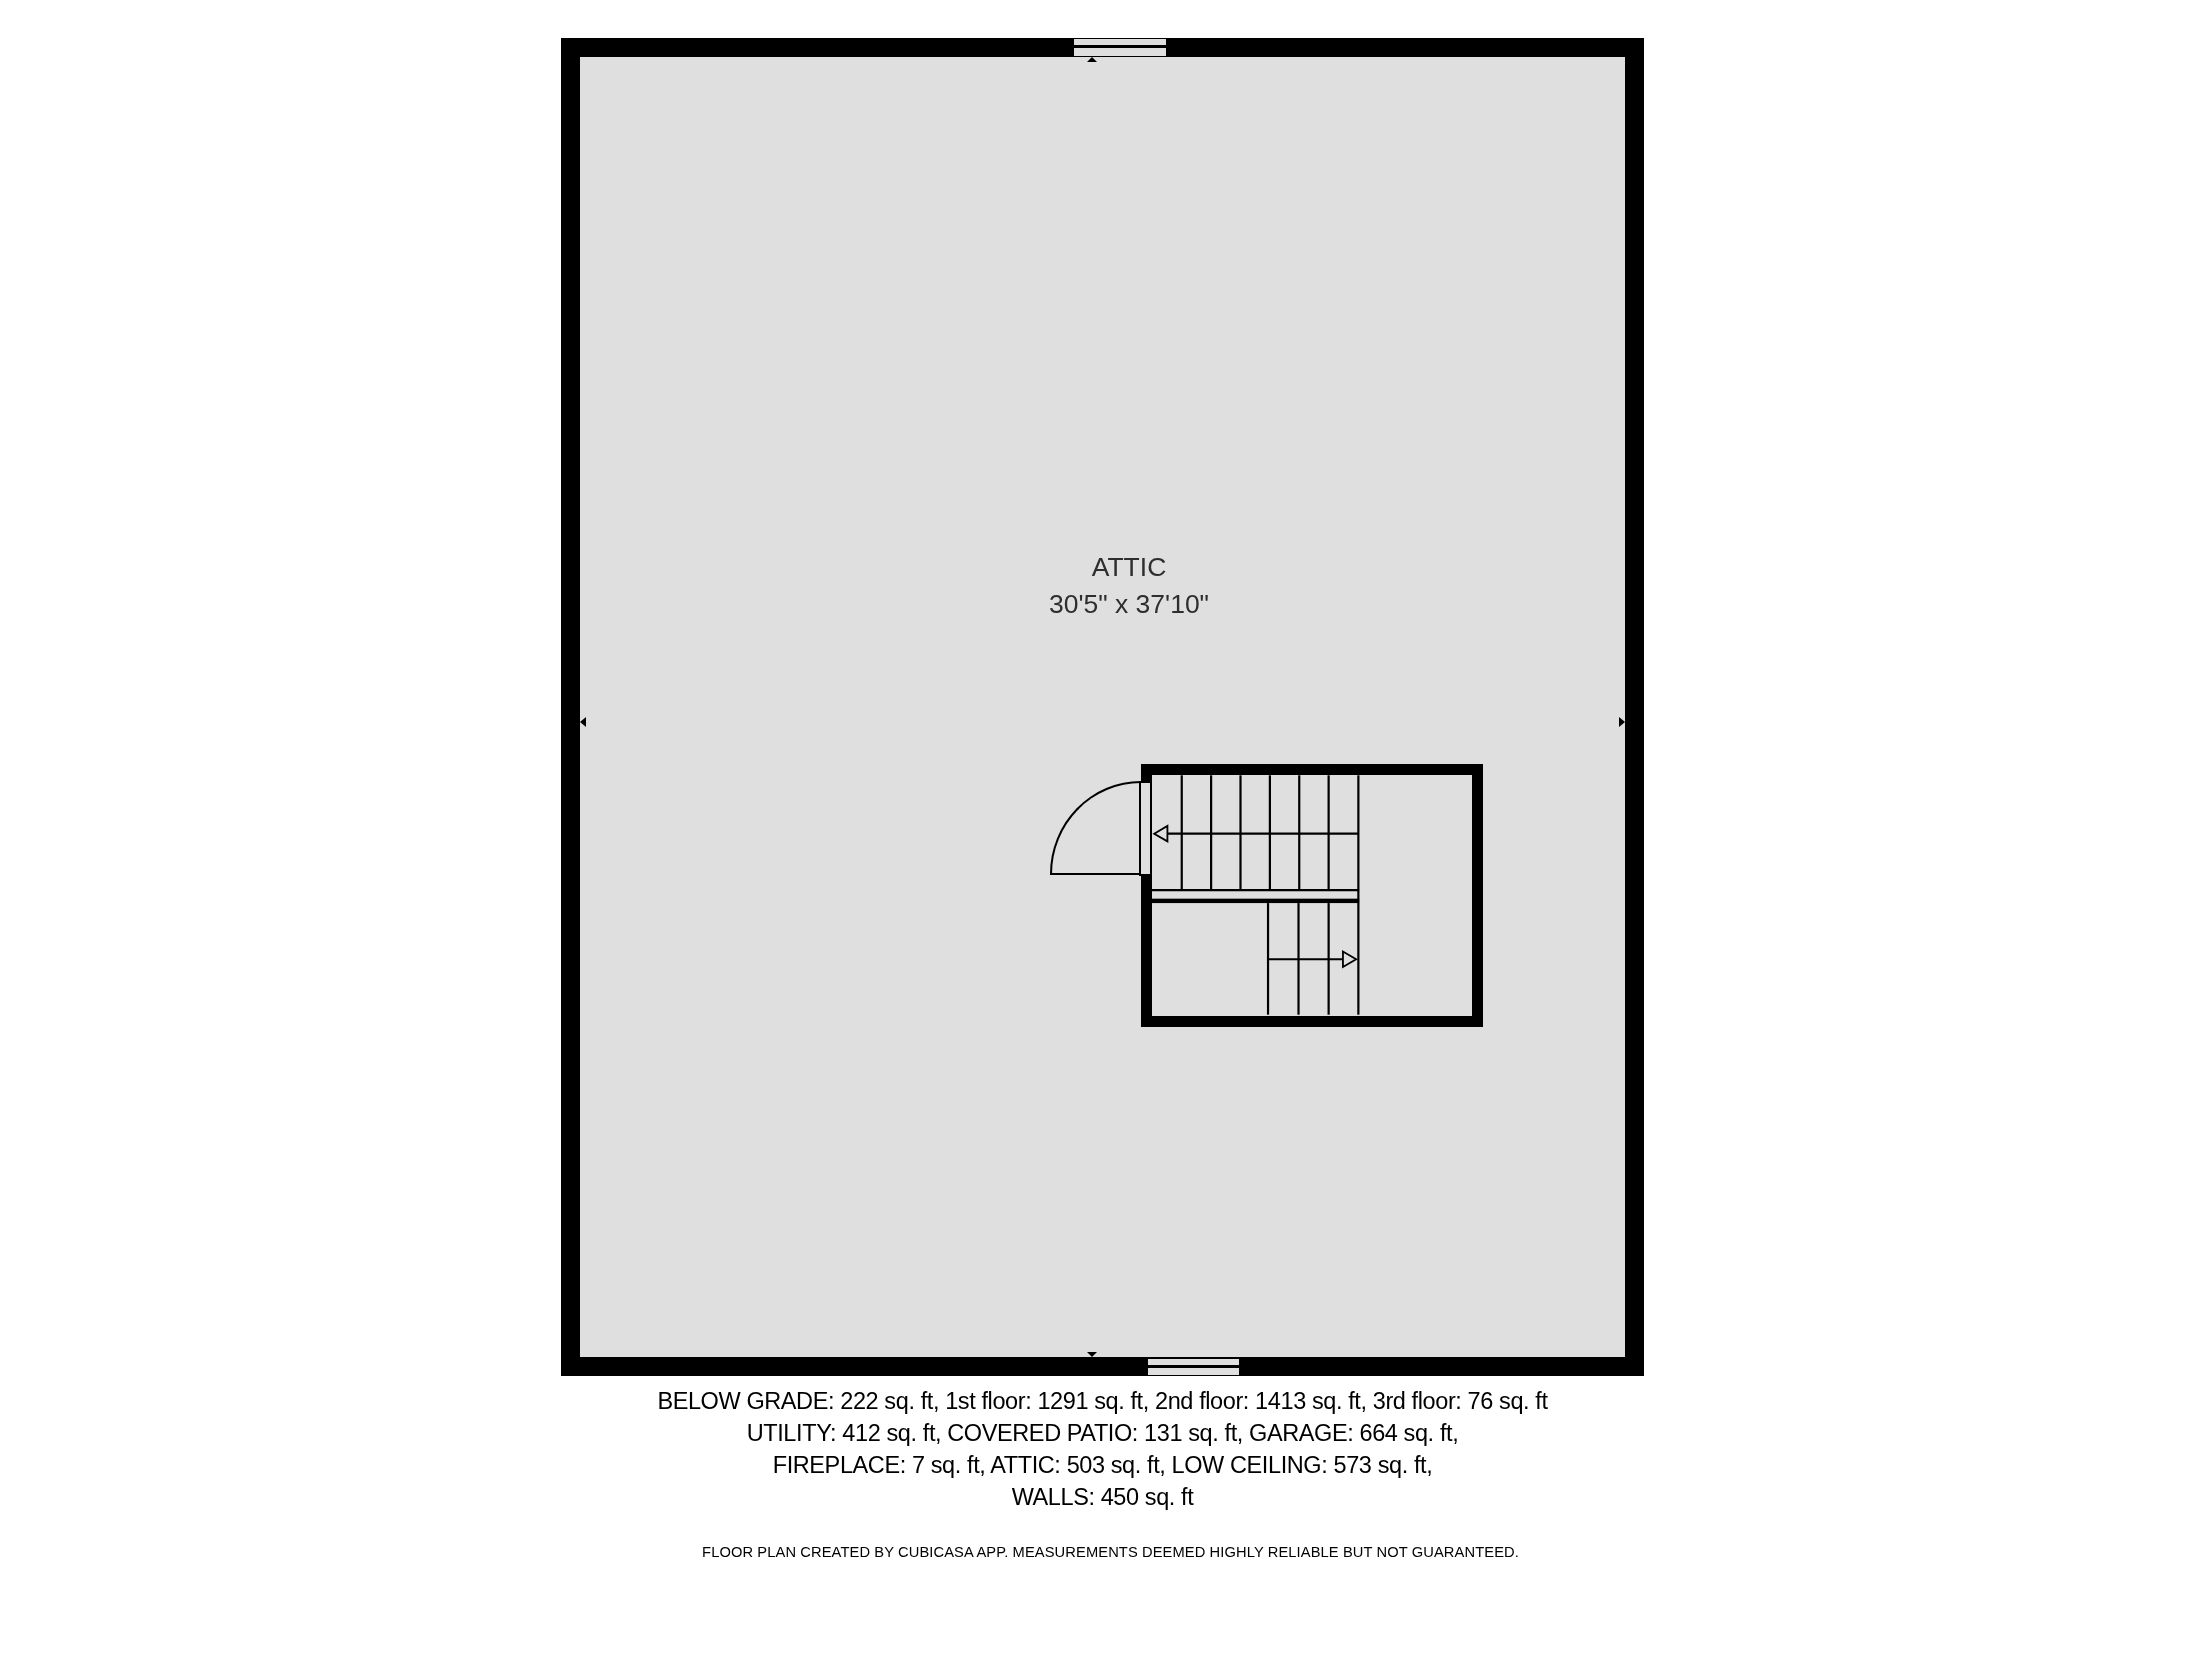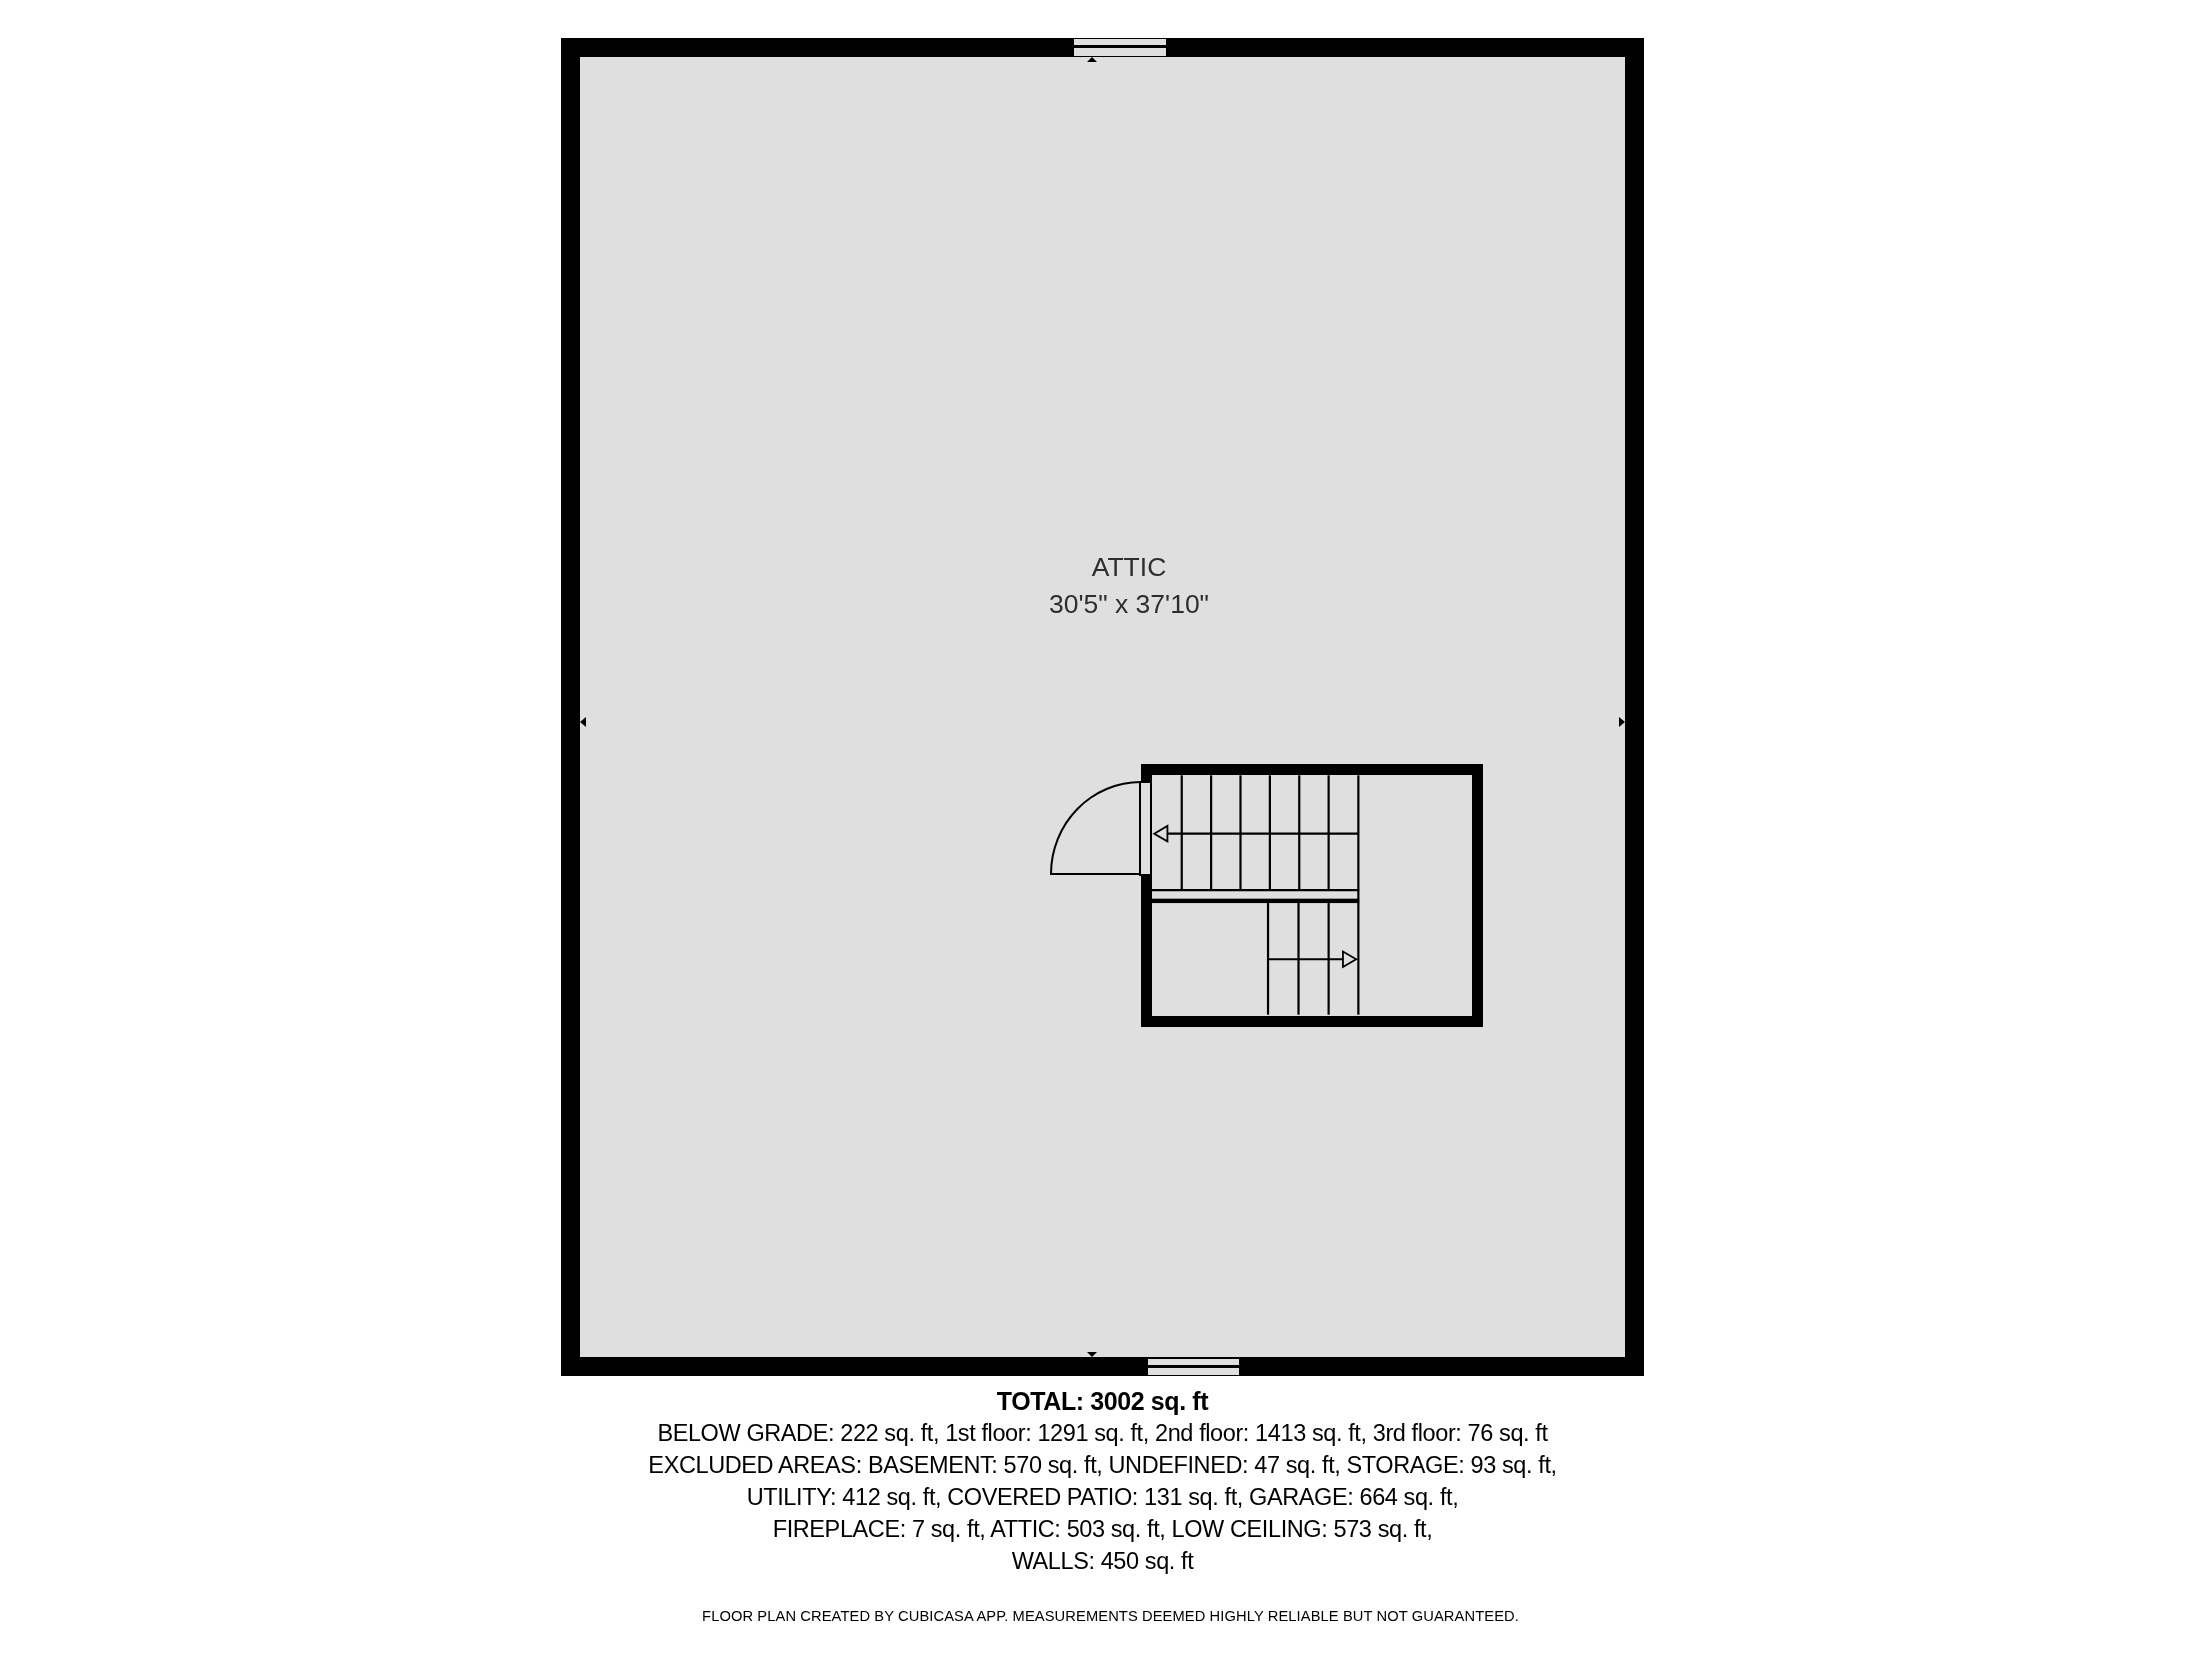--- a/index.html
+++ b/index.html
@@ -95,23 +95,21 @@
       <polygon points="3,79.5 21,69 21,90" fill="#dfdfdf" stroke="#000" stroke-width="2.5"></polygon>
       <polygon points="278,250.5 260,240 260,261" fill="#dfdfdf" stroke="#000" stroke-width="2.5"></polygon>
     </svg>
   </div>
 
   <div class="door-arc"></div>
   <div class="door-chord"></div>
   <div class="door-leaf"></div>
 
   <div class="summary">
-    <div class="total">TOTAL: 3002 sq. ft</div>
     <div class="line">BELOW GRADE: 222 sq. ft, 1st floor: 1291 sq. ft, 2nd floor: 1413 sq. ft, 3rd floor: 76 sq. ft</div>
-    <div class="line">EXCLUDED AREAS: BASEMENT: 570 sq. ft, UNDEFINED: 47 sq. ft, STORAGE: 93 sq. ft,</div>
     <div class="line">UTILITY: 412 sq. ft, COVERED PATIO: 131 sq. ft, GARAGE: 664 sq. ft,</div>
     <div class="line">FIREPLACE: 7 sq. ft, ATTIC: 503 sq. ft, LOW CEILING: 573 sq. ft,</div>
     <div class="line">WALLS: 450 sq. ft</div>
     <div class="footer-note">FLOOR PLAN CREATED BY CUBICASA APP. MEASUREMENTS DEEMED HIGHLY RELIABLE BUT NOT GUARANTEED.</div>
   </div>
 
 </div>
 
 
 </body></html>

